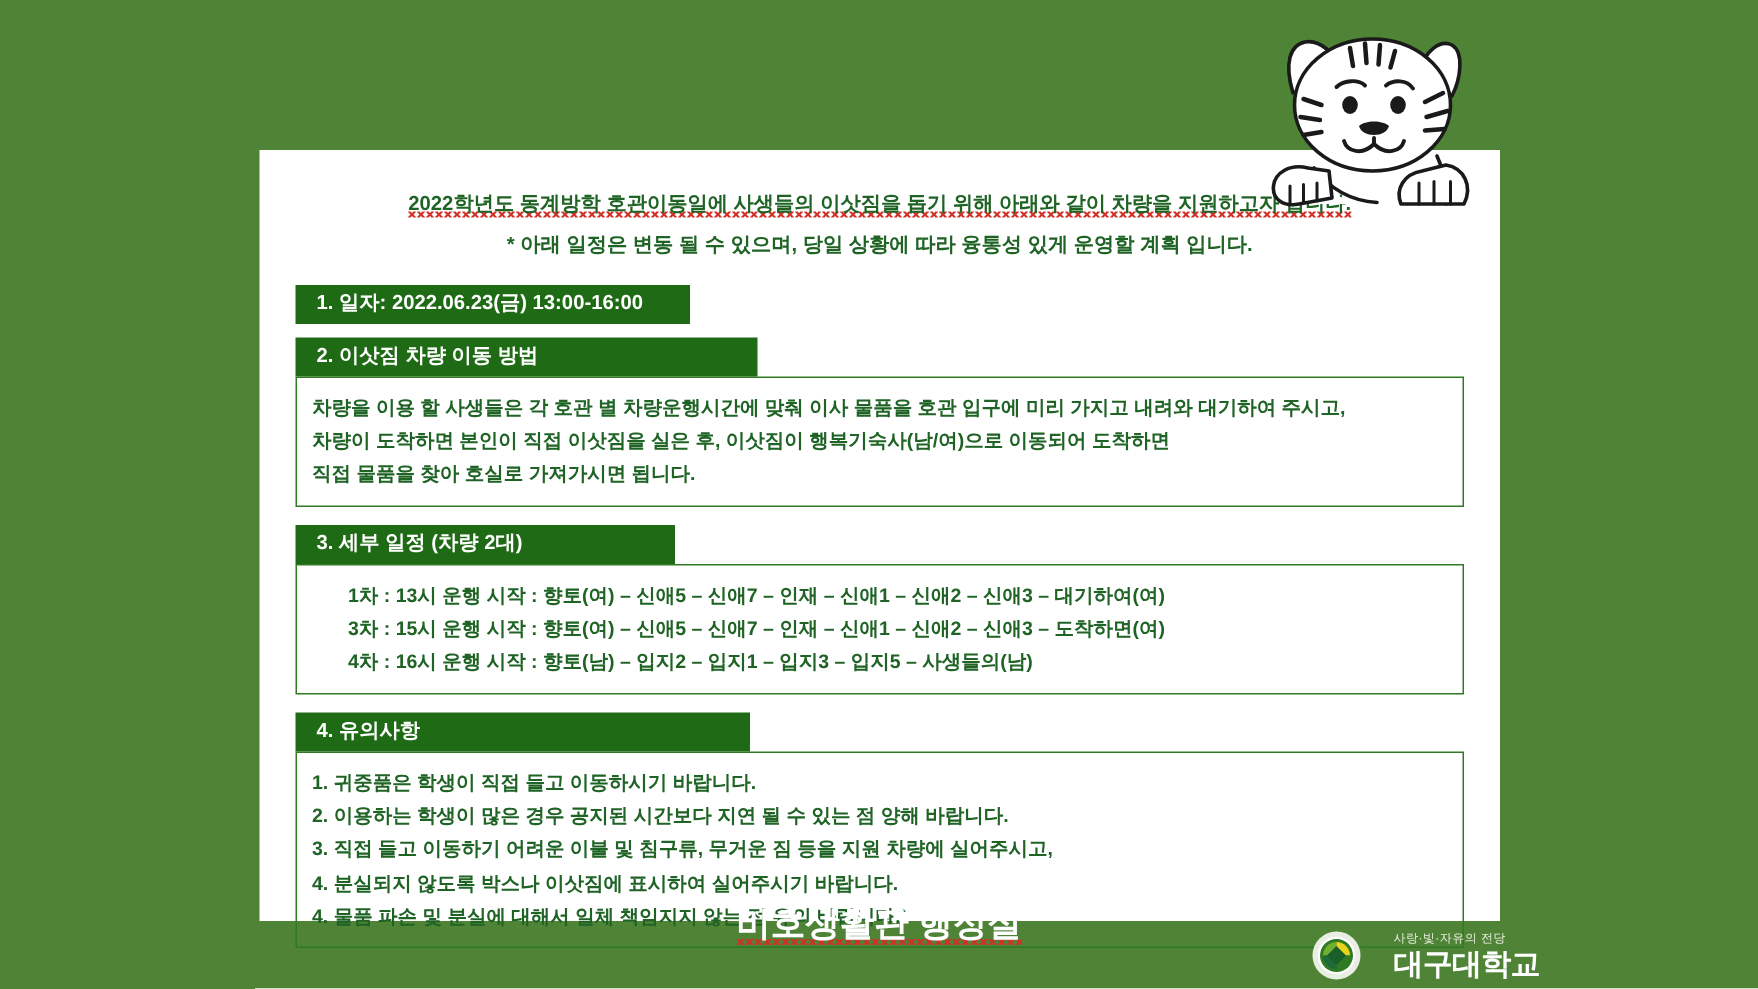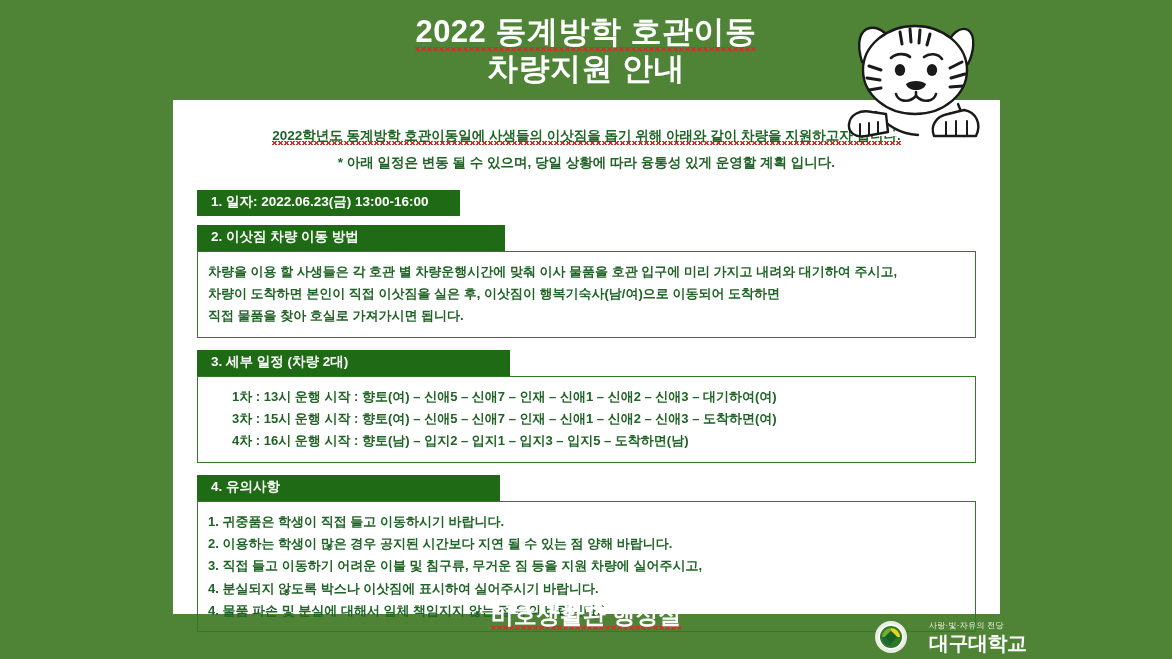--- a/index.html
+++ b/index.html
@@ -86,21 +86,21 @@
     color: #ffffff;
     font-size: 13.5px;
     font-weight: bold;
     padding: 4px 12px 5px 14px;
     box-sizing: border-box;
     line-height: 1.25;
     white-space: nowrap;
   }
   .sec-head.w1 { width: 263px; }
   .sec-head.w2 { width: 308px; }
-  .sec-head.w3 { width: 313px; }
+  .sec-head.w3 { width: 253px; }
   .sec-head.w4 { width: 303px; }
 
   .sec-box {
     border: 1px solid #2f7a22;
     box-sizing: border-box;
     width: 100%;
     padding: 9px 10px 9px 10px;
     color: #1f6325;
     font-size: 13px;
     font-weight: bold;
@@ -152,24 +152,20 @@
     display: block;
     letter-spacing: -0.5px;
     white-space: nowrap;
   }
 </style>
 </head>
 <body>
 
 <div class="poster">
 
-  <div class="title-block">
-    <span class="title-line"><span class="sq">2022 동계방학 호관이동</span></span>
-    <span class="title-line">차량지원 안내</span>
-  </div>
 
   <div class="tiger">
     <svg viewBox="0 0 160 130" width="160" height="130" xmlns="http://www.w3.org/2000/svg">
       <g fill="#ffffff" stroke="#1a1a1a" stroke-width="2.4" stroke-linejoin="round" stroke-linecap="round">
 
         <path d="M26 54 C20 34 24 22 34 20 C44 18 54 28 58 38 Z"></path>
         <path d="M110 40 C114 26 124 18 132 22 C140 27 138 44 132 56 Z"></path>
 
         <ellipse cx="79" cy="62" rx="52" ry="44"></ellipse>
 
@@ -243,21 +239,21 @@
       </div>
     </div>
 
     <div class="gap-c"></div>
 
     <div class="section">
       <div class="sec-head w3">3. 세부 일정 (차량 2대)</div>
       <div class="sec-box left">
         <div class="row">1차 : 13시 운행 시작 : 향토(여) – 신애5 – 신애7 – 인재 – 신애1 – 신애2 – 신애3 – 대기하여(여)</div>
         <div class="row">3차 : 15시 운행 시작 : 향토(여) – 신애5 – 신애7 – 인재 – 신애1 – 신애2 – 신애3 – 도착하면(여)</div>
-        <div class="row">4차 : 16시 운행 시작 : 향토(남) – 입지2 – 입지1 – 입지3 – 입지5 – 도착하면(남)</div>
+        <div class="row">4차 : 16시 운행 시작 : 향토(남) – 입지2 – 입지1 – 입지3 – 입지5 – 사생들의(남)</div>
       </div>
     </div>
 
     <div class="gap-c"></div>
 
     <div class="section">
       <div class="sec-head w4">4. 유의사항</div>
       <div class="sec-box">
         <div class="row">1.  귀중품은 학생이 직접 들고 이동하시기 바랍니다.</div>
         <div class="row">2.  이용하는 학생이 많은 경우  공지된 시간보다 지연 될 수 있는 점 양해 바랍니다.</div>

